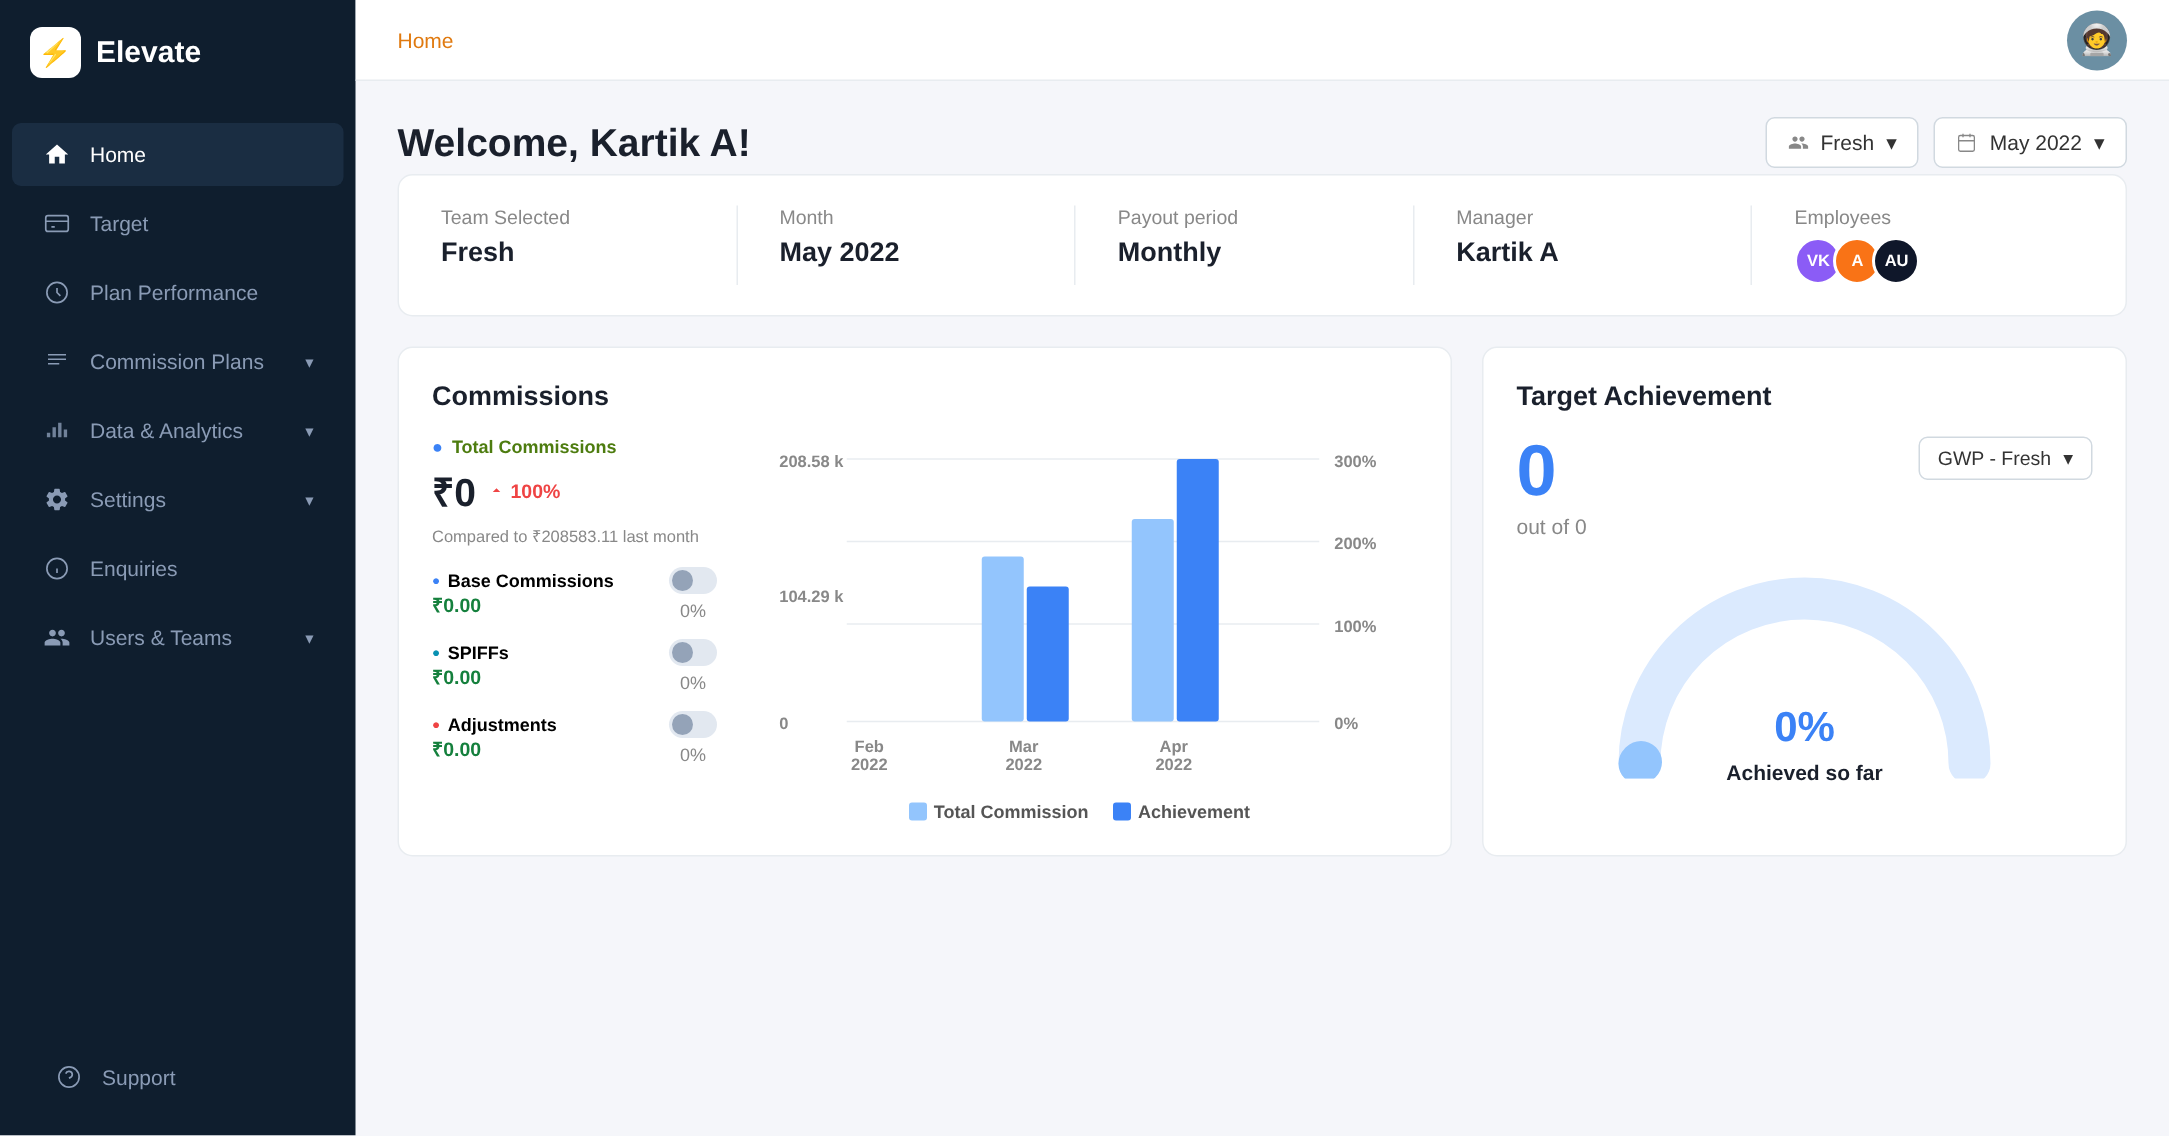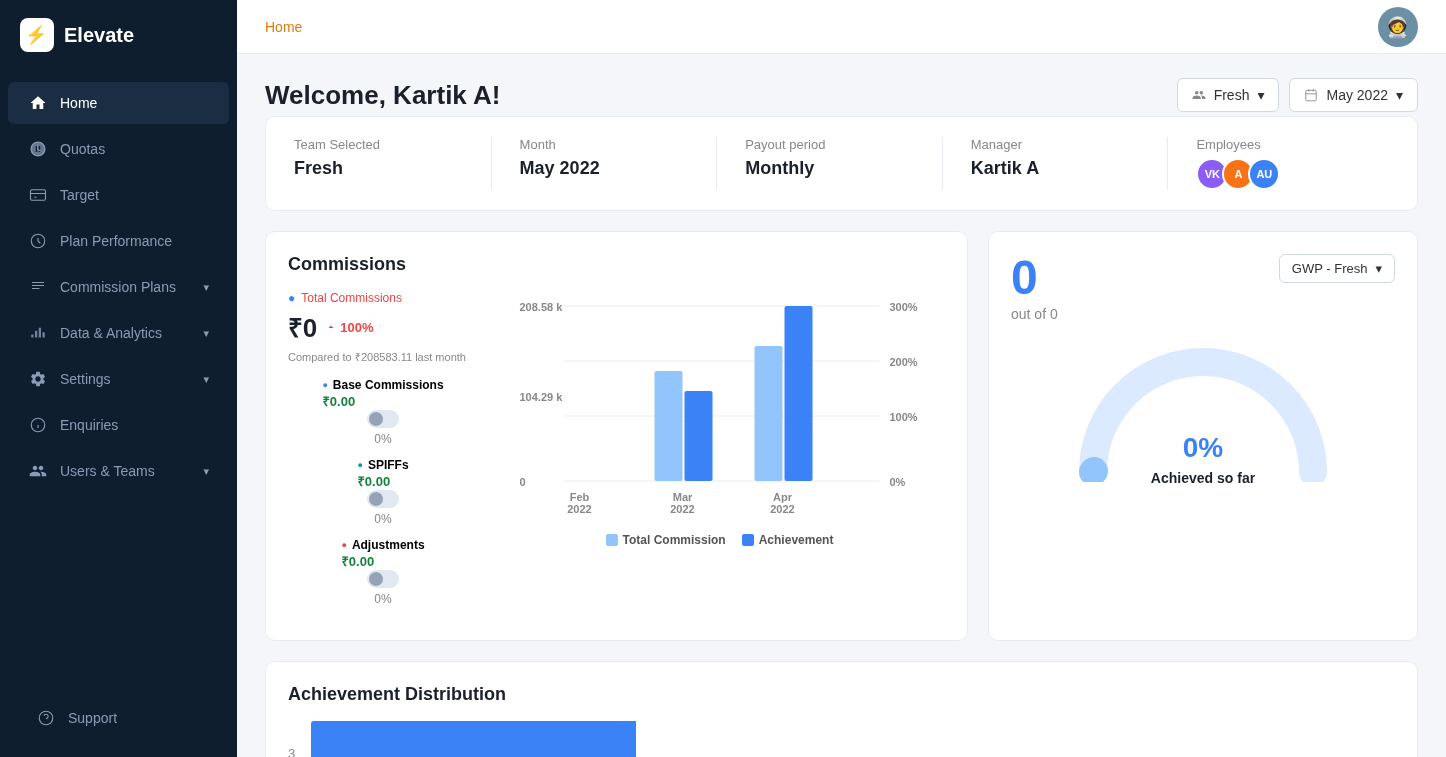--- a/index.html
+++ b/index.html
@@ -180,22 +180,22 @@
     .commissions-inner {
       display: flex;
       gap: 16px;
     }
     .commission-stats {
       width: 190px;
       flex-shrink: 0;
     }
     .total-commissions-label {
       font-size: 12px;
-      color: #ef4444;
-      font-weight: 400;
+      color: #4d7c0f;
+      font-weight: 700;
       margin-bottom: 4px;
       display: flex;
       align-items: center;
       gap: 6px;
     }
     .total-commissions-label::before {
       content: '●';
       color: #3b82f6;
     }
     .total-amount {
@@ -218,21 +218,20 @@
       font-size: 11px;
       color: #888;
       margin-top: 4px;
       margin-bottom: 14px;
     }
     .stat-row {
       display: flex;
       align-items: center;
       justify-content: space-between;
       margin-bottom: 12px;
-      flex-direction: column;
     }
     .stat-left { display: flex; align-items: flex-start; flex-direction: column; }
     .stat-name {
       font-size: 12px;
       font-weight: 600;
       display: flex;
       align-items: center;
       gap: 5px;
     }
     .stat-name.blue::before { content: '●'; color: #3b82f6; font-size: 9px; }
@@ -340,30 +339,20 @@
 
     <div class="nav-item active">
       <span class="nav-icon">
         <svg width="18" height="18" viewBox="0 0 24 24" fill="currentColor">
             <path d="M10 20v-6h4v6h5v-8h3L12 3 2 12h3v8z"></path>
           </svg>
       </span>
       <span class="nav-label">Home</span>
     </div>
 
-    <div class="nav-item">
-      <span class="nav-icon">
-        <svg width="18" height="18" viewBox="0 0 24 24" fill="currentColor">
-            <path d="M12 2C6.48 2 2 6.48 2 12s4.48 10 10 10 10-4.48 10-10S17.52 2 12 2zm-1 14H9V8h2v8zm4 0h-2V8h2v8z" opacity="0.7"></path>
-            <circle cx="12" cy="12" r="9" fill="none" stroke="currentColor" stroke-width="1.5"></circle>
-            <path d="M12 6v6l4 2-0.72 1.25L11 13.15V6H12z"></path>
-          </svg>
-      </span>
-      <span class="nav-label">Quotas</span>
-    </div>
 
     <div class="nav-item">
       <span class="nav-icon">
         <svg width="18" height="18" viewBox="0 0 24 24" fill="currentColor">
             <rect x="2" y="5" width="20" height="14" rx="2" fill="none" stroke="currentColor" stroke-width="1.5"></rect>
             <path d="M2 10h20M7 15h3" stroke="currentColor" stroke-width="1.5"></path>
           </svg>
       </span>
       <span class="nav-label">Target</span>
     </div>
@@ -489,21 +478,21 @@
       </div>
       <div class="summary-item">
         <div class="summary-label">Manager</div>
         <div class="summary-value">Kartik A</div>
       </div>
       <div class="summary-item">
         <div class="summary-label">Employees</div>
         <div class="employees-avatars">
           <div class="emp-avatar" style="background:#8b5cf6;">VK</div>
           <div class="emp-avatar" style="background:#f97316;">A</div>
-          <div class="emp-avatar" style="background:#3b82f6;">AU</div>
+          <div class="emp-avatar" style="background:#0f172a;">AU</div>
         </div>
       </div>
     </div>
 
     <div class="dashboard-grid">
 
       <div class="card">
         <div class="card-title">Commissions</div>
         <div class="commissions-inner">
 
@@ -595,20 +584,21 @@
               <div class="legend-item">
                 <div class="legend-dot" style="background:#3b82f6;"></div>
                 <span>Achievement</span>
               </div>
             </div>
           </div>
         </div>
       </div>
 
       <div class="card">
+        <div class="card-title">Target Achievement</div>
         <div class="target-header">
           <div>
             <div class="target-value">0</div>
             <div class="out-of">out of 0</div>
           </div>
           <button class="target-dropdown">
             <span>GWP - Fresh</span>
             <span>▾</span>
           </button>
         </div>
@@ -619,21 +609,14 @@
             <path d="M 20 140 A 110 110 0 0 1 240 140" fill="none" stroke="#dbeafe" stroke-width="28" stroke-linecap="round"></path>
 
             <path d="M 20 140 A 110 110 0 0 1 21 139" fill="none" stroke="#93c5fd" stroke-width="28" stroke-linecap="round"></path>
           </svg>
           <div class="gauge-pct" style="margin-top:-50px;">0%</div>
           <div class="gauge-label">Achieved so far</div>
         </div>
       </div>
     </div>
 
-    <div class="achievement-card">
-      <div class="card-title">Achievement Distribution</div>
-      <div style="display:flex;align-items:flex-end;gap:16px;">
-        <span style="font-size:13px;color:#888;">3</span>
-        <div style="flex:1;height:40px;background:linear-gradient(90deg,#3b82f6 30%,transparent 30%);border-radius:3px;"></div>
-      </div>
-    </div>
   </div>
 </div>
 
 </body></html>

